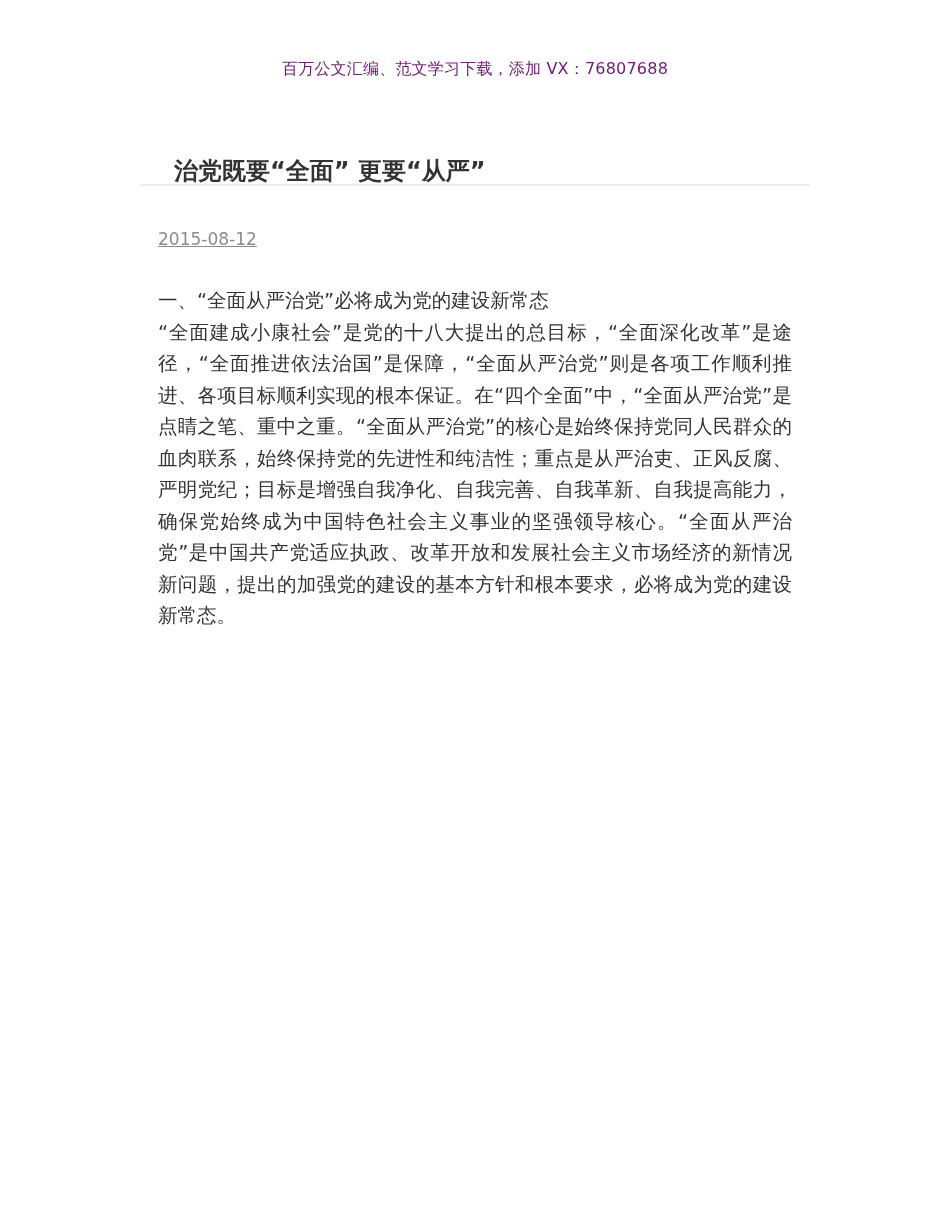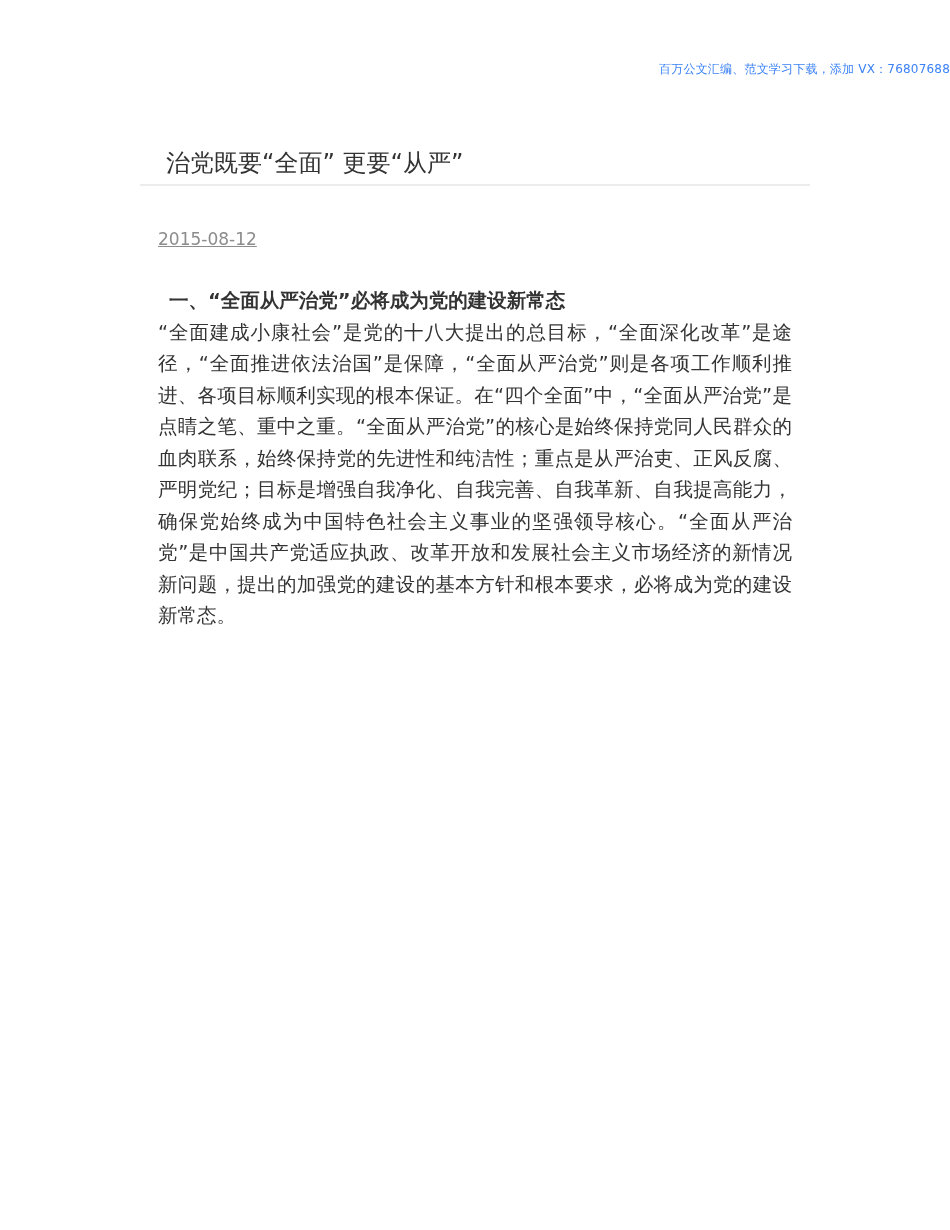--- a/index.html
+++ b/index.html
@@ -13,35 +13,35 @@
       position: relative;
       overflow: hidden;
       font-family: "DejaVu Sans", "Liberation Sans", sans-serif;
       color: #333333;
     }
     .banner {
       position: absolute;
       top: 56px;
       left: 0;
       width: 950px;
-      text-align: right;
-      color: #3b82f6;
-      font-size: 12px;
+      text-align: center;
+      color: #701a75;
+      font-size: 16px;
       line-height: 26px;
       letter-spacing: 0.2px;
     }
     .title {
       position: absolute;
       top: 138px;
       left: 158px;
       font-size: 24px;
       line-height: 34px;
       color: #333333;
-      margin: 8px;
-      font-weight: normal;
+      margin: 16px;
+      font-weight: bold;
     }
     .divider {
       position: absolute;
       top: 184px;
       left: 140px;
       width: 670px;
       height: 0;
       border-top: 2px solid #ececec;
     }
     .date {
@@ -63,22 +63,21 @@
       color: #333333;
       text-align: justify;
     }
     .content p {
       margin: 0;
     }
     .content p.indent {
       text-indent: 2em;
     }
     .content p.heading {
-      font-weight: bold;
-      margin-left: 11px;
+      font-weight: normal;
     }
   </style>
 </head>
 <body>
 
 <div class="banner">百万公文汇编、范文学习下载，添加 VX：76807688</div>
 
 <h1 class="title">治党既要“全面” 更要“从严”</h1>
 
 <div class="divider"></div>

